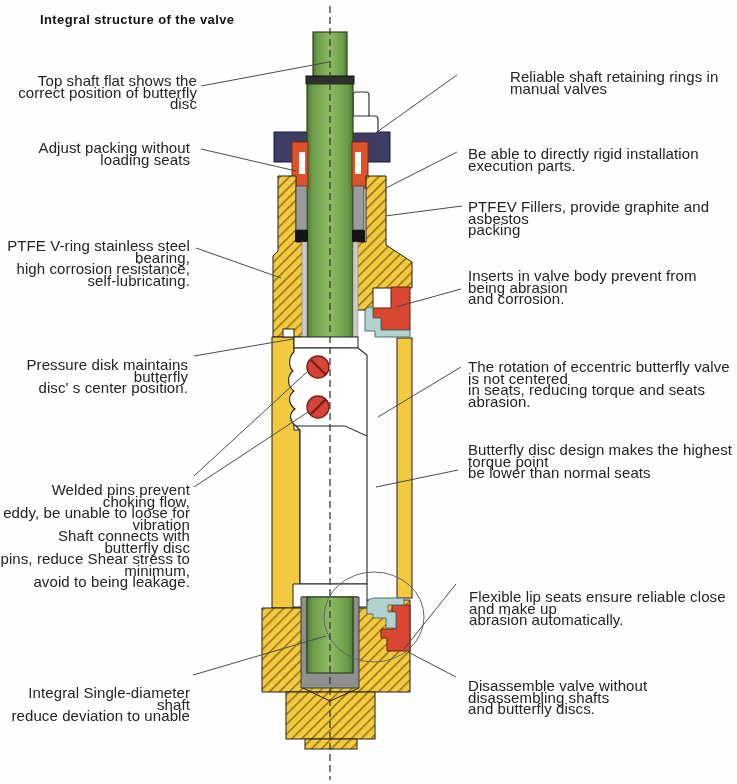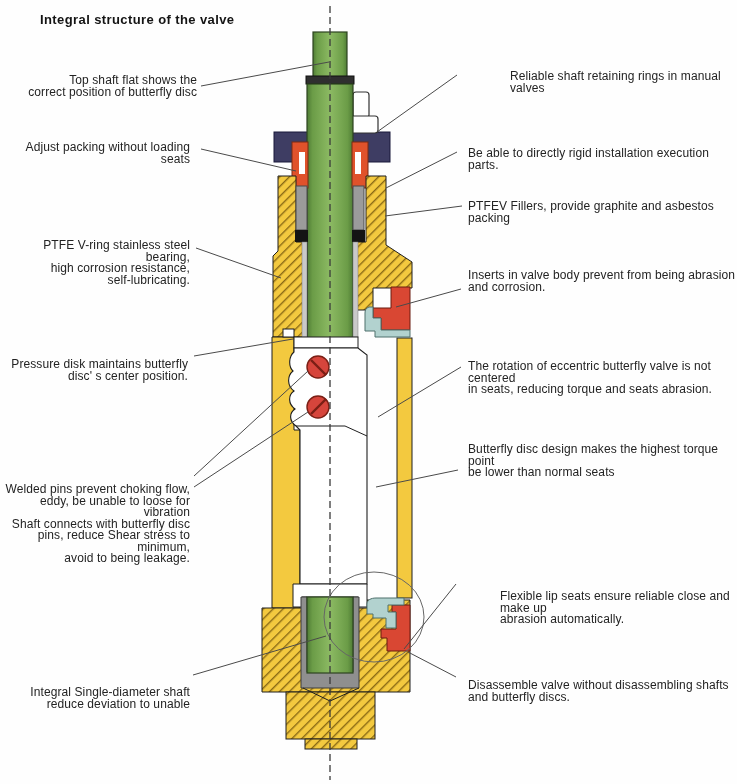--- a/index.html
+++ b/index.html
@@ -1,20 +1,20 @@
 <!DOCTYPE html>
 <html><head>
 <meta charset="utf-8">
 <style>
   html,body{margin:0;padding:0;background:#ffffff;}
   .stage{position:relative;width:737px;height:784px;background:#fefefe;overflow:hidden;
          font-family:"Liberation Sans",sans-serif;}
   .title{position:absolute;left:40px;top:12px;font-size:13px;font-weight:bold;
          letter-spacing:.4px;color:#141414;white-space:pre-line;}
-  .label{position:absolute;font-size:12px;line-height:11.5px;color:#232323;
+  .label{position:absolute;font-size:15px;line-height:11.5px;color:#232323;
          white-space:pre-line;letter-spacing:.1px;}
   .label.l{text-align:right;}
   svg{position:absolute;left:0;top:0;}
 </style>
 </head>
 <body>
 
 <div class="stage">
 
   <div class="title">Integral structure of the valve</div>
@@ -145,18 +145,18 @@
   <div class="label" style="top:71px;  left:468px;padding-left:42px;">Reliable shaft retaining rings in manual valves</div>
   <div class="label" style="top:148px; left:468px;">Be able to directly rigid installation execution parts.</div>
   <div class="label" style="top:201px; left:468px;">PTFEV Fillers, provide graphite and asbestos
 packing</div>
   <div class="label" style="top:270px; left:468px;">Inserts in valve body prevent from being abrasion
 and corrosion.</div>
   <div class="label" style="top:361px; left:468px;">The rotation of eccentric butterfly valve is not centered
 in seats, reducing torque and seats abrasion.</div>
   <div class="label" style="top:444px; left:468px;">Butterfly disc design makes the highest torque point
 be lower than normal seats</div>
-  <div class="label" style="top:591px; left:469px;margin-left:31px;">Flexible lip seats ensure reliable close and make up
+  <div class="label" style="top:591px; left:469px;">Flexible lip seats ensure reliable close and make up
 abrasion automatically.</div>
   <div class="label" style="top:680px; left:468px;">Disassemble valve without disassembling shafts
 and butterfly discs.</div>
 
 </div>
 
 </body></html>

